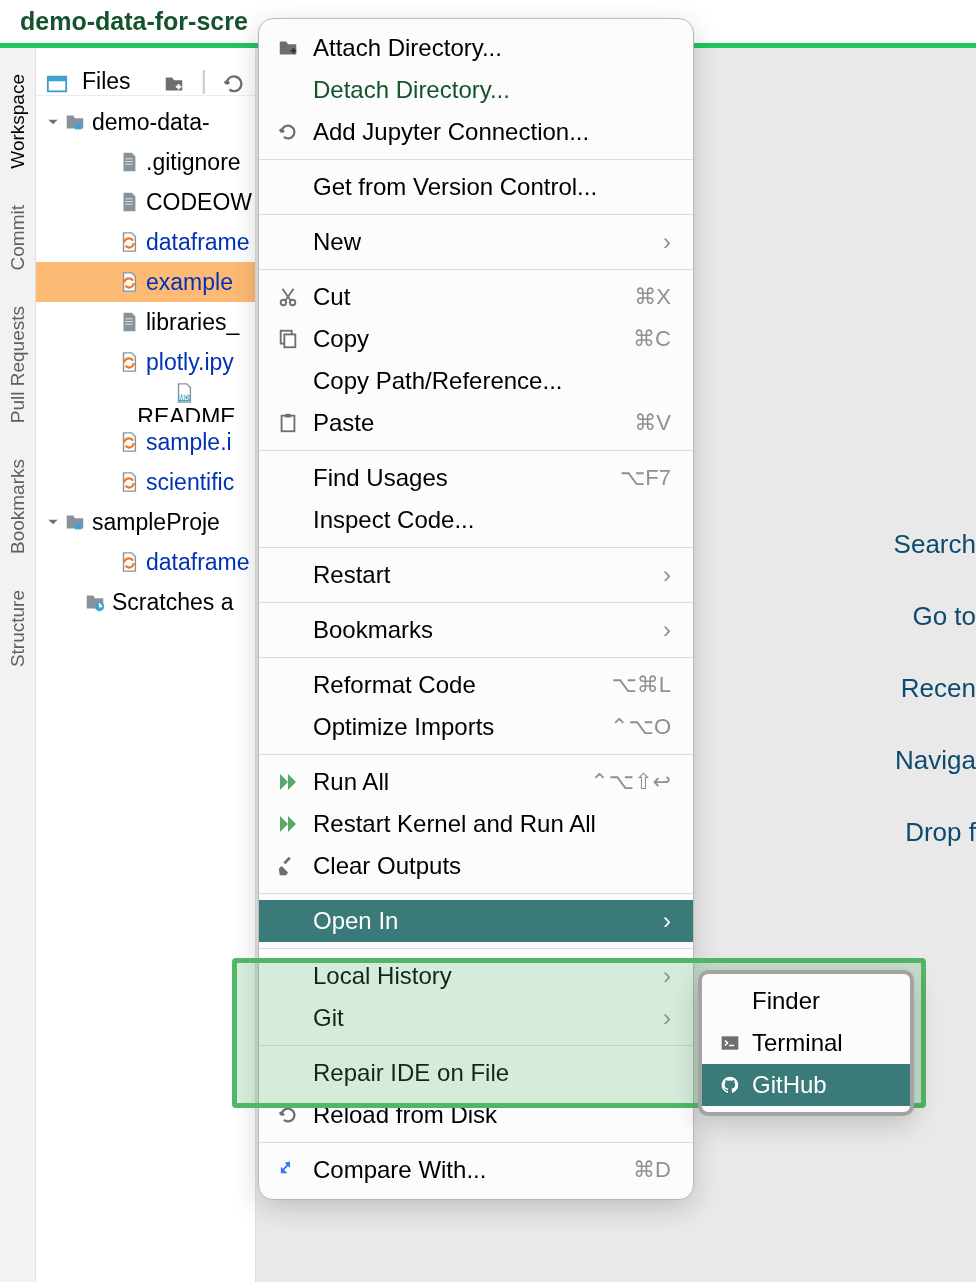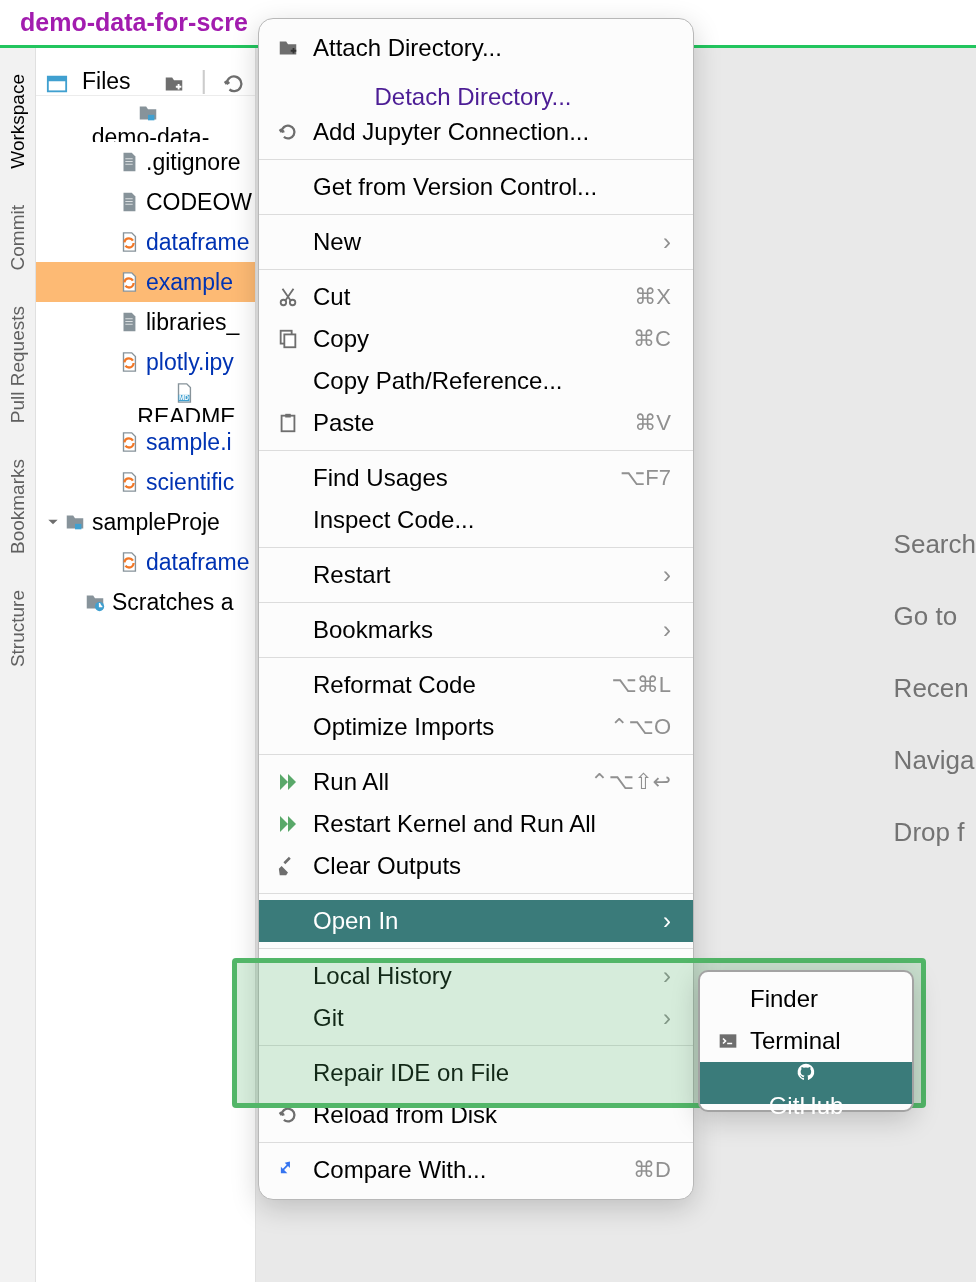--- a/index.html
+++ b/index.html
@@ -1,57 +1,57 @@
 <!DOCTYPE html>
 <html><head>
 <meta charset="utf-8">
 <style>
 * { margin: 0; padding: 0; box-sizing: border-box; font-family: -apple-system, "Helvetica Neue", Arial, sans-serif; }
 body { width: 976px; height: 1282px; background: #fff; overflow: hidden; position: relative; font-size: 25px; }
 
-.titlebar { height: 48px; border-bottom: 3px solid #22c55e; display: flex; align-items: center; padding-left: 20px; font-weight: 700; color: #a21caf; }
+.titlebar { height: 48px; border-bottom: 5px solid #22c55e; display: flex; align-items: center; padding-left: 20px; font-weight: 700; color: #14532d; }
 
 .main { display: flex; height: calc(100% - 48px); }
 
 .leftrail { width: 36px; background: #f2f2f2; border-right: 1px solid #e0e0e0; display: flex; flex-direction: column; align-items: center; padding-top: 8px; }
 .rail-item { writing-mode: vertical-rl; transform: rotate(180deg); font-size: 19px; color: #606060; margin: 18px 0; display: flex; align-items: center; gap: 8px; }
 .rail-item.active { color: #000; font-weight: 500; }
 
 .sidebar { width: 220px; border-right: 1px solid #e0e0e0; }
 .sidebar-header { height: 48px; display: flex; align-items: flex-end; padding: 0 10px; border-bottom: 1px solid #ececec; gap: 10px; }
 .files-label { font-size: 23px; color: #000; margin-left: 4px; }
 .tool-icon { width: 22px; height: 22px; color: #6E6E6E; }
 
 .tree { padding: 6px 0; font-size: 23px; }
 .tree-row { display: flex; align-items: center; height: 40px; padding-left: 10px; white-space: nowrap; overflow: hidden; }
 .tree-row.selected { background: #fdba74; }
 .tree-row.link { color: #0033b3; }
 .chev { width: 14px; height: 14px; margin-right: 4px; color: #6E6E6E; }
 .ficon { width: 22px; height: 22px; margin-right: 6px; flex-shrink: 0; }
 
 .editor-area { flex: 1; background: #e9e9e9; position: relative; }
-.hints { position: absolute; right: 0; top: 460px; font-size: 26px; color: #737373; line-height: 72px; text-align: left; white-space: nowrap; }
+.hints { position: absolute; right: 0; top: 460px; font-size: 26px; color: #0c4a6e; line-height: 72px; text-align: right; white-space: nowrap; }
 
 .ctx-menu { position: absolute; left: 258px; top: 18px; width: 436px; background: #fcfcfc; border: 1px solid #b8b8b8; border-radius: 15px; box-shadow: 0 8px 28px rgba(0,0,0,.18); padding: 8px 0; font-size: 24px; }
 .menu-item { display: flex; align-items: center; height: 42px; padding: 0 22px 0 16px; position: relative; }
-.menu-item.disabled { color: #4c1d95; flex-direction: column; }
+.menu-item.disabled { color: #14532d; }
 .menu-item .mi-icon { width: 26px; height: 26px; margin-right: 12px; display: flex; align-items: center; justify-content: center; color: #6E6E6E; }
 .menu-item .mi-label { flex: 1; white-space: nowrap; }
 .menu-item .mi-sc { color: #909090; font-size: 22px; }
 .menu-item .mi-arrow { color: #909090; }
 .sep { height: 1px; background: #dcdcdc; margin: 6px 0; }
 
 .highlight-box { position: absolute; left: 232px; top: 958px; width: 694px; height: 150px; border: 5px solid #52b668; background: rgba(82,182,104,.22); border-radius: 4px; pointer-events: none; }
 
 .menu-item.open-in { background: #3a7b7a; color: #fff; }
 .menu-item.open-in .mi-arrow { color: #fff; }
 
-.submenu { position: absolute; left: 698px; top: 970px; width: 216px; background: #fcfcfc; border: 2px solid #a3a3a3; border-radius: 10px; box-shadow: 0 8px 28px rgba(0,0,0,.18); padding: 6px 0; font-size: 24px; z-index: 3; }
+.submenu { position: absolute; left: 698px; top: 970px; width: 216px; background: #fcfcfc; border: 4px solid #a3a3a3; border-radius: 10px; box-shadow: 0 8px 28px rgba(0,0,0,.18); padding: 6px 0; font-size: 24px; z-index: 3; }
 .sub-item { display: flex; align-items: center; height: 42px; padding: 0 16px; gap: 10px; }
-.sub-item.sel { background: #3a7b7a; color: #fff; flex-direction: column; }
+.sub-item.sel { background: #3a7b7a; color: #fff; }
 .sub-item .mi-icon { width: 24px; height: 24px; display:flex; align-items:center; justify-content:center; color: #6E6E6E; }
 .sub-item.sel .mi-icon { color: #fff; }
 </style>
 </head>
 <body>
 
 <div class="titlebar">demo-data-for-scre</div>
 
 <div class="main">
   <div class="leftrail" id="rail">
@@ -73,21 +73,21 @@
       <svg class="tool-icon" viewBox="0 0 24 24">
           <path fill="#6E6E6E" d="M3 5h7l2 3h9v11H3z"></path>
           <path fill="#fff" d="M16 12h2v2h2v2h-2v2h-2v-2h-2v-2h2z"></path>
         </svg>
       <span style="color:#ccc;margin:0 6px">|</span>
       <svg class="tool-icon" viewBox="0 0 24 24">
           <path fill="none" stroke="#6E6E6E" stroke-width="2.5" d="M4 12a8 8 0 1 1 3 6M4 12l-2-3m2 3l3-2"></path>
         </svg>
     </div>
     <div class="tree" id="tree">
-        <div class="tree-row" style="padding-left: 10px; flex-direction: column;">
+        <div class="tree-row" style="padding-left: 10px;">
           <svg class="chev" viewBox="0 0 12 12">
             <path fill="#6E6E6E" d="M2 4l4 4 4-4z"></path>
           </svg>
           <svg class="ficon" viewBox="0 0 24 24">
             <path fill="#87939A" d="M3 5h7l2 3h9v11H3z"></path>
             <rect x="12" y="14" width="7" height="6" fill="#40A0D0"></rect>
           </svg>
           <span>demo-data-</span>
         </div>
         <div class="tree-row" style="padding-left: 82px;">

